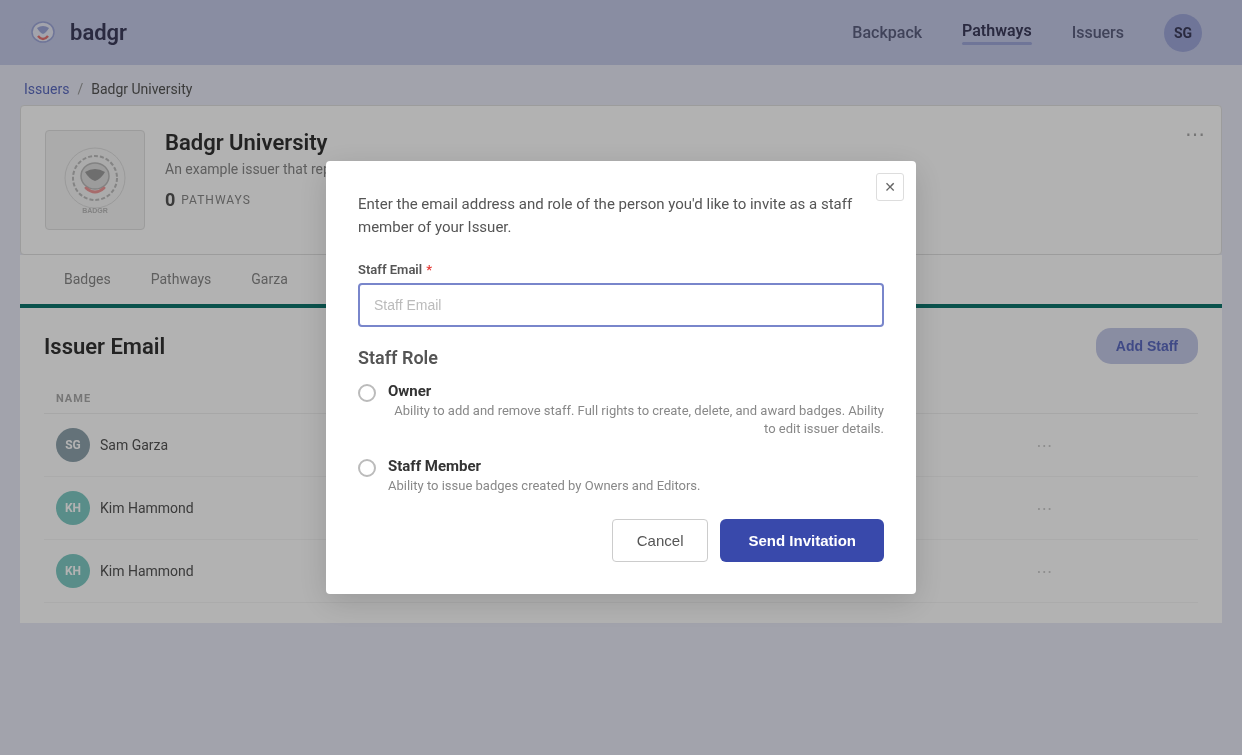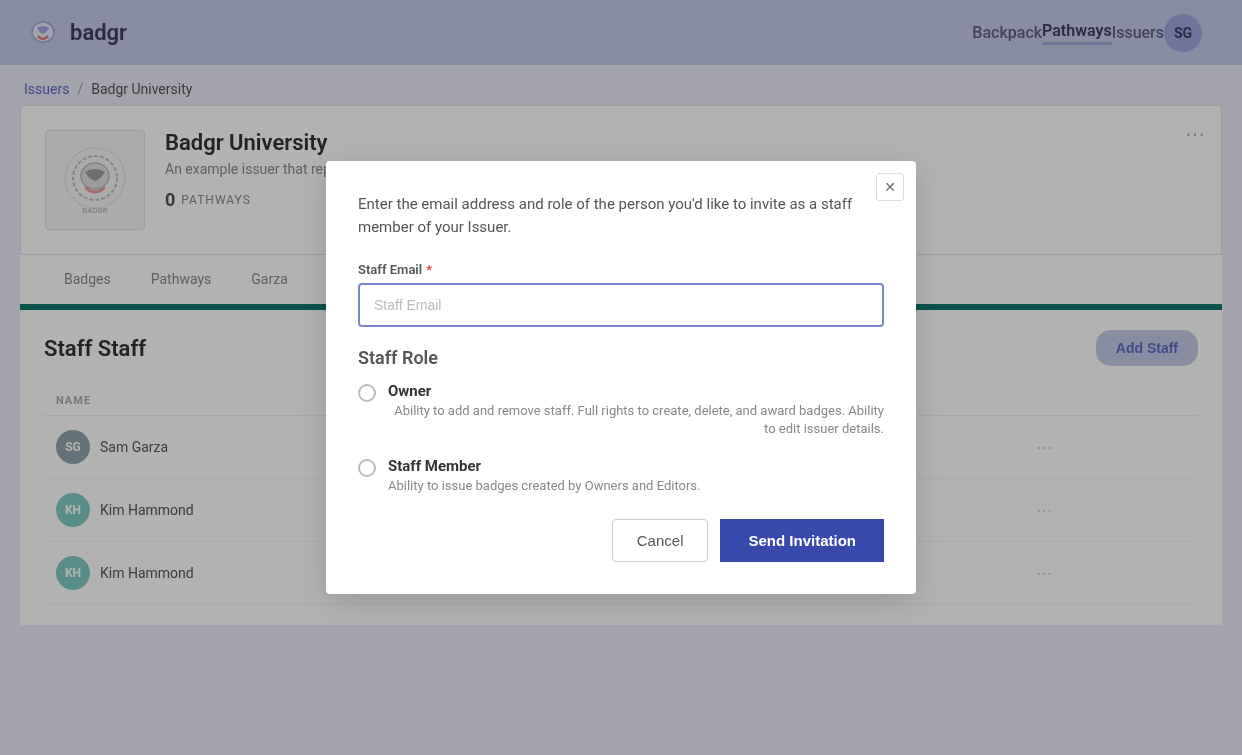--- a/index.html
+++ b/index.html
@@ -24,20 +24,21 @@
       height: 38px;
     }
     .logo-text {
       color: #3d3d5c;
       font-size: 22px;
       font-weight: 600;
     }
     .header-nav {
       display: flex;
       align-items: center;
+      gap: 40px;
       margin-left: auto;
       margin-right: 16px;
     }
     .nav-link {
       color: #5c6080;
       font-size: 16px;
       text-decoration: none;
       font-weight: 500;
       cursor: pointer;
     }
@@ -122,21 +123,21 @@
       border: none;
       cursor: pointer;
       color: #aaa;
       font-size: 20px;
     }
 
     
     .tabs {
       background: white;
       display: flex;
-      border-bottom: 6px solid #0f766e;
+      border-bottom: 4px solid #0f766e;
       padding: 0 24px;
     }
     .tab {
       padding: 16px 20px;
       font-size: 14px;
       color: #888;
       cursor: pointer;
       border-bottom: 2px solid transparent;
       margin-bottom: -1px;
     }
@@ -306,21 +307,21 @@
       border-radius: 4px;
       padding: 12px 24px;
       font-size: 15px;
       color: #555;
       cursor: pointer;
       font-weight: 500;
     }
     .send-btn {
       background: #3949ab;
       border: none;
-      border-radius: 0;
+      border-radius: 6px;
       padding: 12px 28px;
       font-size: 15px;
       color: white;
       cursor: pointer;
       font-weight: 600;
     }
   </style>
 </head>
 <body>
 
@@ -378,21 +379,21 @@
   </div>
 
   <div class="tabs">
     <div class="tab">Badges</div>
     <div class="tab">Pathways</div>
     <div class="tab">Garza</div>
   </div>
 
   <div class="staff-section">
     <div class="staff-header">
-      <h2 class="staff-title">Staff Staff</h2>
+      <h2 class="staff-title">Issuer Email</h2>
       <button class="add-staff-btn">Add Staff</button>
     </div>
     <table class="staff-table">
       <thead>
         <tr>
           <th>NAME</th>
           <th>ROLE</th>
           <th></th>
         </tr>
       </thead>

